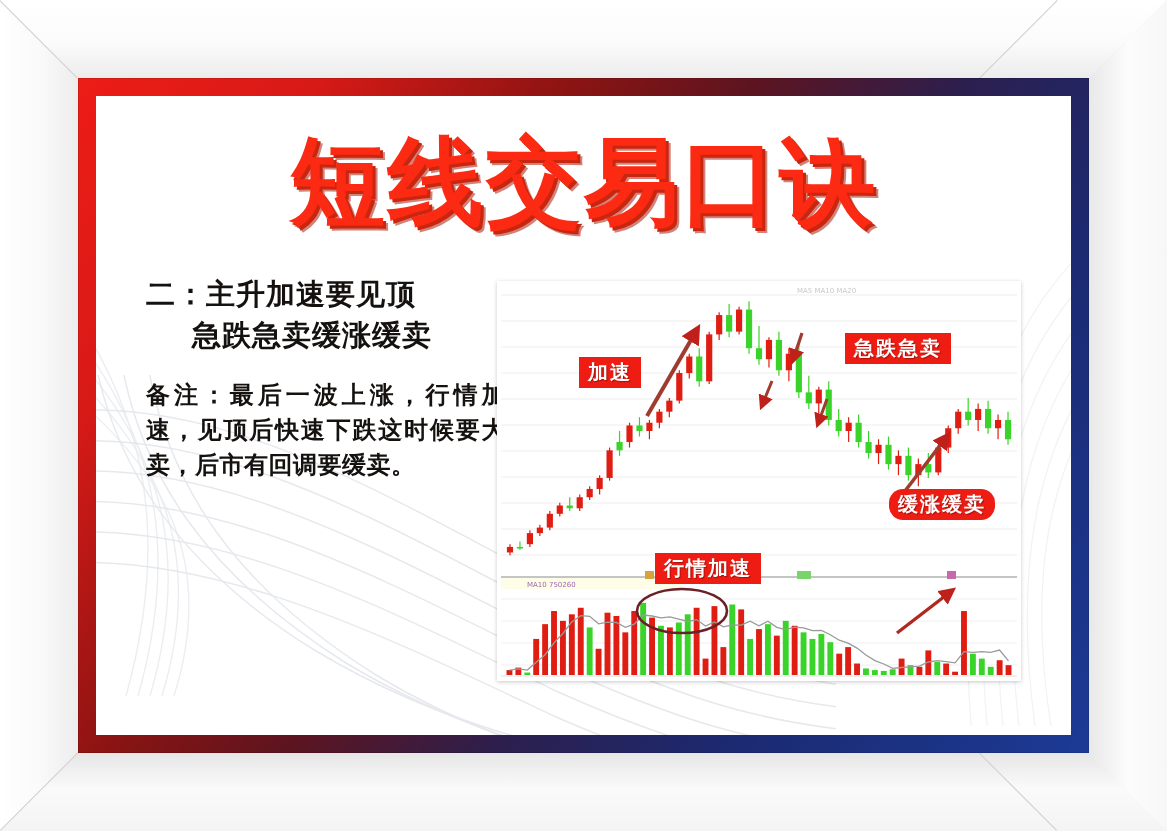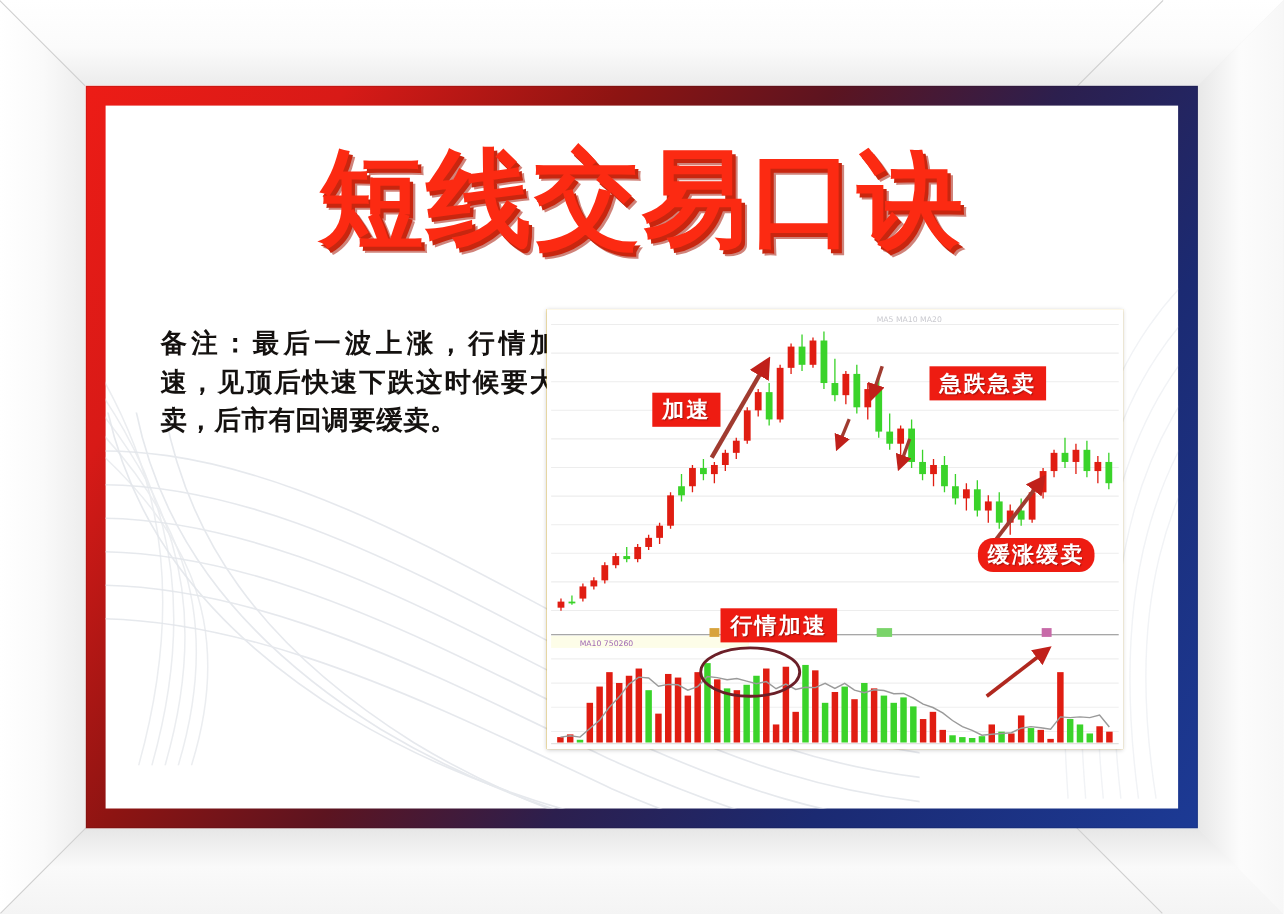--- a/index.html
+++ b/index.html
@@ -104,21 +104,21 @@
   .chart-svg{display:block;width:100%;height:100%;}
 
   
   .tag{
     position:absolute;background:#ee1c12;color:#ffffff;
     font-family:"DejaVu Sans","Liberation Sans",sans-serif;
     font-weight:bold;font-size:20px;letter-spacing:2px;
     padding:4px 9px 5px;line-height:1.1;white-space:nowrap;
     text-shadow:1px 1px 1px rgba(120,10,5,.6);
   }
-  .tag-accel{left:96px;top:76px;}
+  .tag-accel{left:82px;top:76px;}
   .tag-crash{left:348px;top:52px;}
   .tag-slow{left:392px;top:208px;border-radius:14px;}
   .tag-diverge{left:158px;top:272px;}
 </style>
 </head>
 <body>
 
 <div id="stage">
 
   <div class="frame-outer">
@@ -168,20 +168,22 @@
         <path d="M310 100 C 246 174, 192 282, 218 510"></path>
         <path d="M310 130 C 258 202, 206 302, 234 510"></path>
         <path d="M310 160 C 268 228, 220 322, 250 510"></path>
       </g>
     </svg>
 
     <div class="title">短线交易口诀</div>
 
     <div class="txt-col">
       <div class="verse">
+        <span>二：主升加速要见顶</span>
+        <span class="l2">急跌急卖缓涨缓卖</span>
       </div>
       <div class="note">备注：最后一波上涨，行情加速，见顶后快速下跌这时候要大卖，后市有回调要缓卖。</div>
     </div>
 
     <div class="chart-card">
 
       <svg class="chart-svg" viewBox="0 0 524 400" preserveAspectRatio="none">
         <defs>
           <marker id="arrowhead" markerWidth="5" markerHeight="5" refX="2.4" refY="2.5" orient="auto">
             <path d="M0,0 L5,2.5 L0,5 z" fill="#c0201a"></path>

